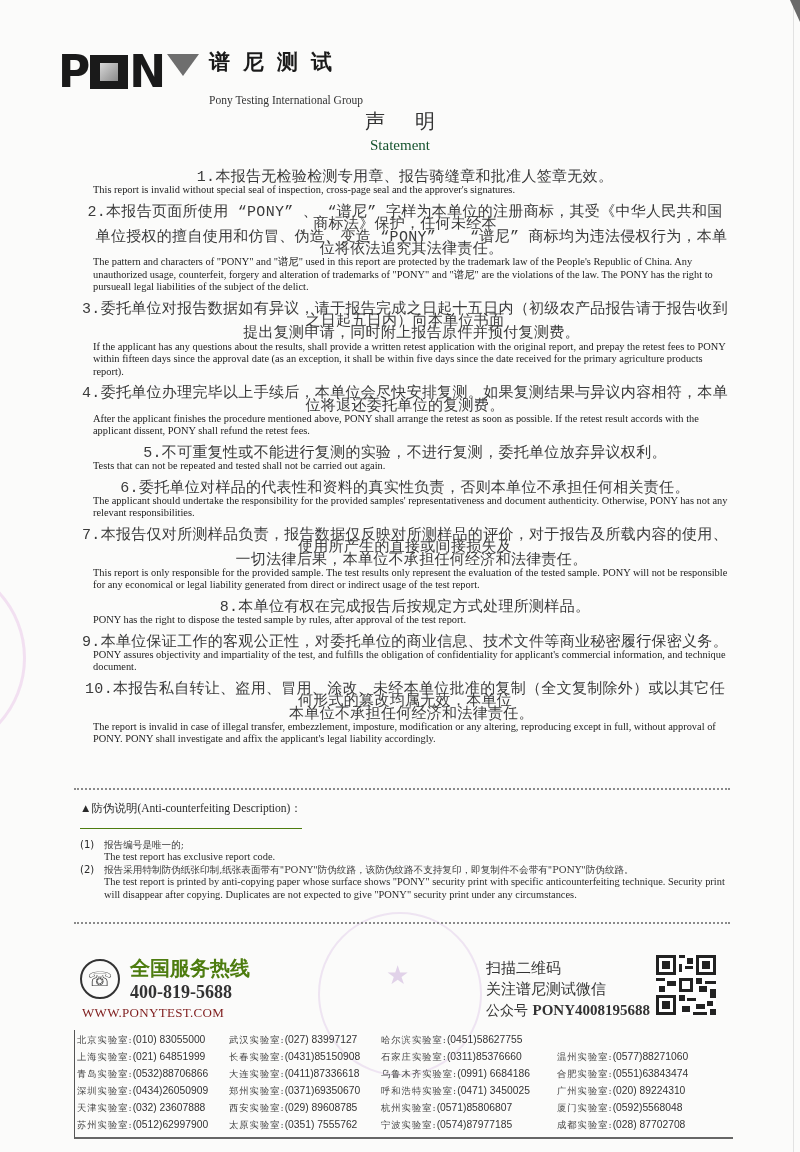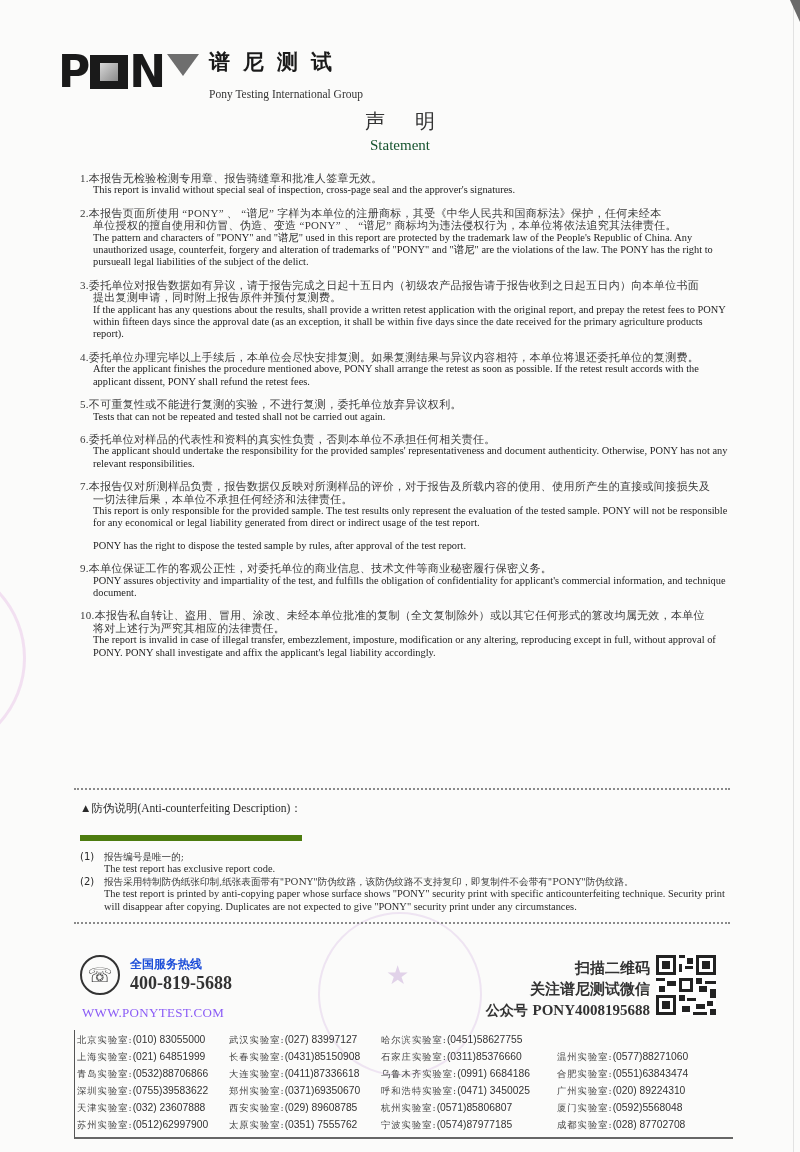--- a/index.html
+++ b/index.html
@@ -22,54 +22,54 @@
   .logo { position: absolute; left: 58px; top: 52px; display: flex; align-items: flex-start; }
   .logo-mark { font-family: "DejaVu Sans", sans-serif; font-weight: 900; font-size: 44px; letter-spacing: -1px;
     color: #1a1a1a; line-height: 40px; display: flex; align-items: center; }
   .logo-mark .o { display: inline-block; width: 38px; height: 34px; background: #1a1a1a; position: relative; margin: 0 1px; }
   .logo-mark .o::after { content: ""; position: absolute; left: 10px; top: 8px; width: 18px; height: 18px;
     background: linear-gradient(135deg, #d8d8d8, #8a8a8a); }
   .logo-mark .y { display: inline-block; width: 0; height: 0; border-left: 16px solid transparent;
     border-right: 16px solid transparent; border-top: 22px solid #6e6e6e; margin-left: 2px; margin-top: -14px; }
   .logo-text { margin-left: 10px; }
   .logo-cn { font-family: Liberation Mono, monospace; font-weight: bold; font-size: 21px; letter-spacing: 13px; color: #1a1a1a; line-height: 24px; }
-  .logo-en { font-size: 11.5px; color: #333; margin-top: 12px; }
+  .logo-en { font-size: 11.5px; color: #333; margin-top: 18px; }
 
   .title { position: absolute; left: 0; width: 800px; top: 108px; text-align: center; }
   .title-cn { font-size: 20px; letter-spacing: 30px; margin-left: 30px; color: #333; }
   .title-en { font-size: 15px; color: #14532d; margin-top: 2px; }
 
   
   .items { position: absolute; left: 80px; top: 172px; width: 650px; }
   .item { margin-bottom: 10px; font-size: 10.4px; line-height: 12.4px; }
-  .item .cn { font-family: Liberation Serif, serif; font-size: 11px; color: #3a3a3a; letter-spacing: 0.3px; }
+  .item .cn { font-family: Liberation Mono, monospace; font-size: 15px; color: #3a3a3a; letter-spacing: 0.3px; text-align: center; }
   .item .num { display: inline-block; }
   .item .en, .item .cn-cont { padding-left: 13px; }
   .item .en { color: #222; }
 
   
   .dots { position: absolute; left: 74px; width: 656px; height: 0; border-top: 2px dotted #8a8a8a; }
   .anti { position: absolute; left: 80px; top: 798px; width: 650px; }
-  .anti-title { font-size: 11.5px; display: inline-block; border-bottom: 6px solid #4d7c0f; padding-bottom: 19px; }
+  .anti-title { font-size: 11.5px; display: inline-block; border-bottom: 1px solid #4d7c0f; padding-bottom: 12px; }
   .anti-list { margin-top: 10px; font-size: 10.4px; line-height: 12.4px; }
   .anti-row { display: flex; }
   .anti-row .idx { width: 24px; font-family: "DejaVu Sans", sans-serif; font-size: 10px; }
   .anti-row .body { flex: 1; }
   .anti-row .cn { font-family: "DejaVu Serif", serif; font-size: 9.6px; color: #3a3a3a; }
 
   
   .hotline { position: absolute; left: 80px; top: 955px; display: flex; align-items: center; }
   .phone-icon { width: 36px; height: 36px; border: 2px solid #333; border-radius: 50%; display: flex; align-items: center;
     justify-content: center; font-size: 20px; color: #333; font-family: "DejaVu Sans", sans-serif; }
   .hotline-text { margin-left: 10px; }
-  .hotline-label { font-family: "DejaVu Sans", sans-serif; font-weight: bold; font-size: 12px; color: #1d4ed8; }
+  .hotline-label { font-family: "DejaVu Sans", sans-serif; font-weight: bold; font-size: 20px; color: #4d7c0f; }
   .hotline-num { font-weight: bold; font-size: 18px; color: #333; }
-  .website { position: absolute; left: 82px; top: 1005px; font-size: 13px; color: #8b5cf6; letter-spacing: 0.3px; }
-
-  .wechat { position: absolute; right: 150px; top: 958px; text-align: right; font-family: "DejaVu Sans", sans-serif; font-weight: bold; color: #333; }
+  .website { position: absolute; left: 82px; top: 1005px; font-size: 13px; color: #7f1d1d; letter-spacing: 0.3px; }
+
+  .wechat { position: absolute; right: 150px; top: 958px; text-align: left; font-family: "DejaVu Sans", sans-serif; font-weight: normal; color: #333; }
   .wechat .l1, .wechat .l2 { font-size: 15px; line-height: 21px; }
   .wechat .l3 { font-size: 14px; line-height: 20px; }
   .wechat .l3 b { font-family: "Liberation Serif", serif; font-size: 15px; }
   .qr { position: absolute; left: 656px; top: 955px; width: 60px; height: 60px; background: #fff; }
   .qr svg { width: 60px; height: 60px; display: block; }
 
   .labs { position: absolute; left: 74px; top: 1030px; width: 656px; border-left: 1px solid #555; border-bottom: 2px solid #666; padding: 2px 0 4px 2px;
     display: grid; grid-template-columns: 152px 152px 176px 170px; row-gap: 1px; font-size: 10.3px; line-height: 16px; color: #333; }
   .lab { white-space: nowrap; }
   .lab .name { font-family: "DejaVu Serif", serif; font-size: 9.3px; color: #444; letter-spacing: 1px; }
@@ -128,29 +128,30 @@
   <div class="item">
     <div class="cn"><span class="num">6.</span><span>委托单位对样品的代表性和资料的真实性负责，否则本单位不承担任何相关责任。</span></div>
     <div class="en">The applicant should undertake the responsibility for the provided samples' representativeness and document authenticity. Otherwise, PONY has not any relevant responsibilities.</div>
   </div>
   <div class="item">
     <div class="cn"><span class="num">7.</span><span>本报告仅对所测样品负责，报告数据仅反映对所测样品的评价，对于报告及所载内容的使用、使用所产生的直接或间接损失及</span></div>
     <div class="cn cn-cont">一切法律后果，本单位不承担任何经济和法律责任。</div>
     <div class="en">This report is only responsible for the provided sample. The test results only represent the evaluation of the tested sample. PONY will not be responsible for any economical or legal liability generated from direct or indirect usage of the test report.</div>
   </div>
   <div class="item">
+    <div class="cn"><span class="num">8.</span><span>本单位有权在完成报告后按规定方式处理所测样品。</span></div>
     <div class="en">PONY has the right to dispose the tested sample by rules, after approval of the test report.</div>
   </div>
   <div class="item">
     <div class="cn"><span class="num">9.</span><span>本单位保证工作的客观公正性，对委托单位的商业信息、技术文件等商业秘密履行保密义务。</span></div>
     <div class="en">PONY assures objectivity and impartiality of the test, and fulfills the obligation of confidentiality for applicant's commercial information, and technique document.</div>
   </div>
   <div class="item">
     <div class="cn"><span class="num">10.</span><span>本报告私自转让、盗用、冒用、涂改、未经本单位批准的复制（全文复制除外）或以其它任何形式的篡改均属无效，本单位</span></div>
-    <div class="cn cn-cont">将对上述行为严究其相应的法律责任。</div>
+    <div class="cn cn-cont">本单位不承担任何经济和法律责任。</div>
     <div class="en">The report is invalid in case of illegal transfer, embezzlement, imposture, modification or any altering, reproducing except in full, without approval of PONY. PONY shall investigate and affix the applicant's legal liability accordingly.</div>
   </div>
 </div>
 
 <div class="dots" style="top:788px;"></div>
 <div class="anti">
   <div class="anti-title">▲防伪说明(Anti-counterfeiting Description)：</div>
   <div class="anti-list">
     <div class="anti-row">
       <div class="idx">(1)</div>
@@ -227,21 +228,21 @@
   <div class="lab"><span class="name">哈尔滨实验室:</span><span class="phone">(0451)58627755</span></div>
   <div class="lab"><span class="name"></span><span class="phone"></span></div>
   <div class="lab"><span class="name">上海实验室:</span><span class="phone">(021) 64851999</span></div>
   <div class="lab"><span class="name">长春实验室:</span><span class="phone">(0431)85150908</span></div>
   <div class="lab"><span class="name">石家庄实验室:</span><span class="phone">(0311)85376660</span></div>
   <div class="lab"><span class="name">温州实验室:</span><span class="phone">(0577)88271060</span></div>
   <div class="lab"><span class="name">青岛实验室:</span><span class="phone">(0532)88706866</span></div>
   <div class="lab"><span class="name">大连实验室:</span><span class="phone">(0411)87336618</span></div>
   <div class="lab"><span class="name">乌鲁木齐实验室:</span><span class="phone">(0991) 6684186</span></div>
   <div class="lab"><span class="name">合肥实验室:</span><span class="phone">(0551)63843474</span></div>
-  <div class="lab"><span class="name">深圳实验室:</span><span class="phone">(0755)39583622</span></div>
+  <div class="lab"><span class="name">深圳实验室:</span><span class="phone">(0434)26050909</span></div>
   <div class="lab"><span class="name">郑州实验室:</span><span class="phone">(0371)69350670</span></div>
   <div class="lab"><span class="name">呼和浩特实验室:</span><span class="phone">(0471) 3450025</span></div>
   <div class="lab"><span class="name">广州实验室:</span><span class="phone">(020) 89224310</span></div>
   <div class="lab"><span class="name">天津实验室:</span><span class="phone">(032) 23607888</span></div>
   <div class="lab"><span class="name">西安实验室:</span><span class="phone">(029) 89608785</span></div>
   <div class="lab"><span class="name">杭州实验室:</span><span class="phone">(0571)85806807</span></div>
   <div class="lab"><span class="name">厦门实验室:</span><span class="phone">(0592)5568048</span></div>
   <div class="lab"><span class="name">苏州实验室:</span><span class="phone">(0512)62997900</span></div>
   <div class="lab"><span class="name">太原实验室:</span><span class="phone">(0351) 7555762</span></div>
   <div class="lab"><span class="name">宁波实验室:</span><span class="phone">(0574)87977185</span></div>

